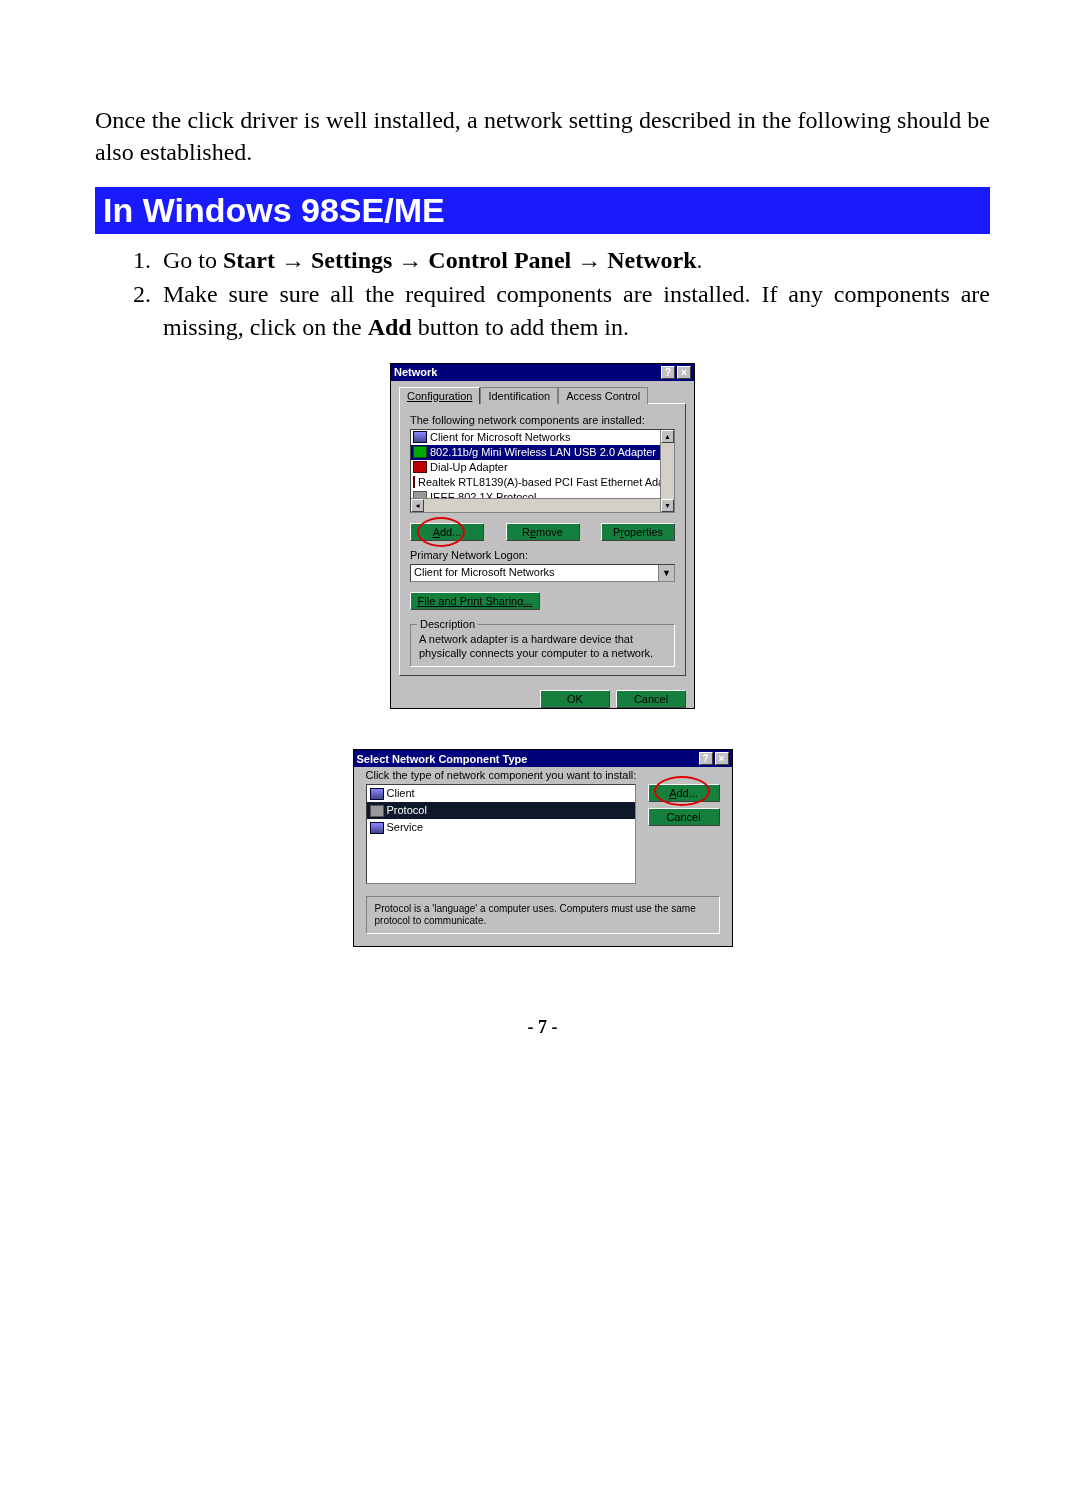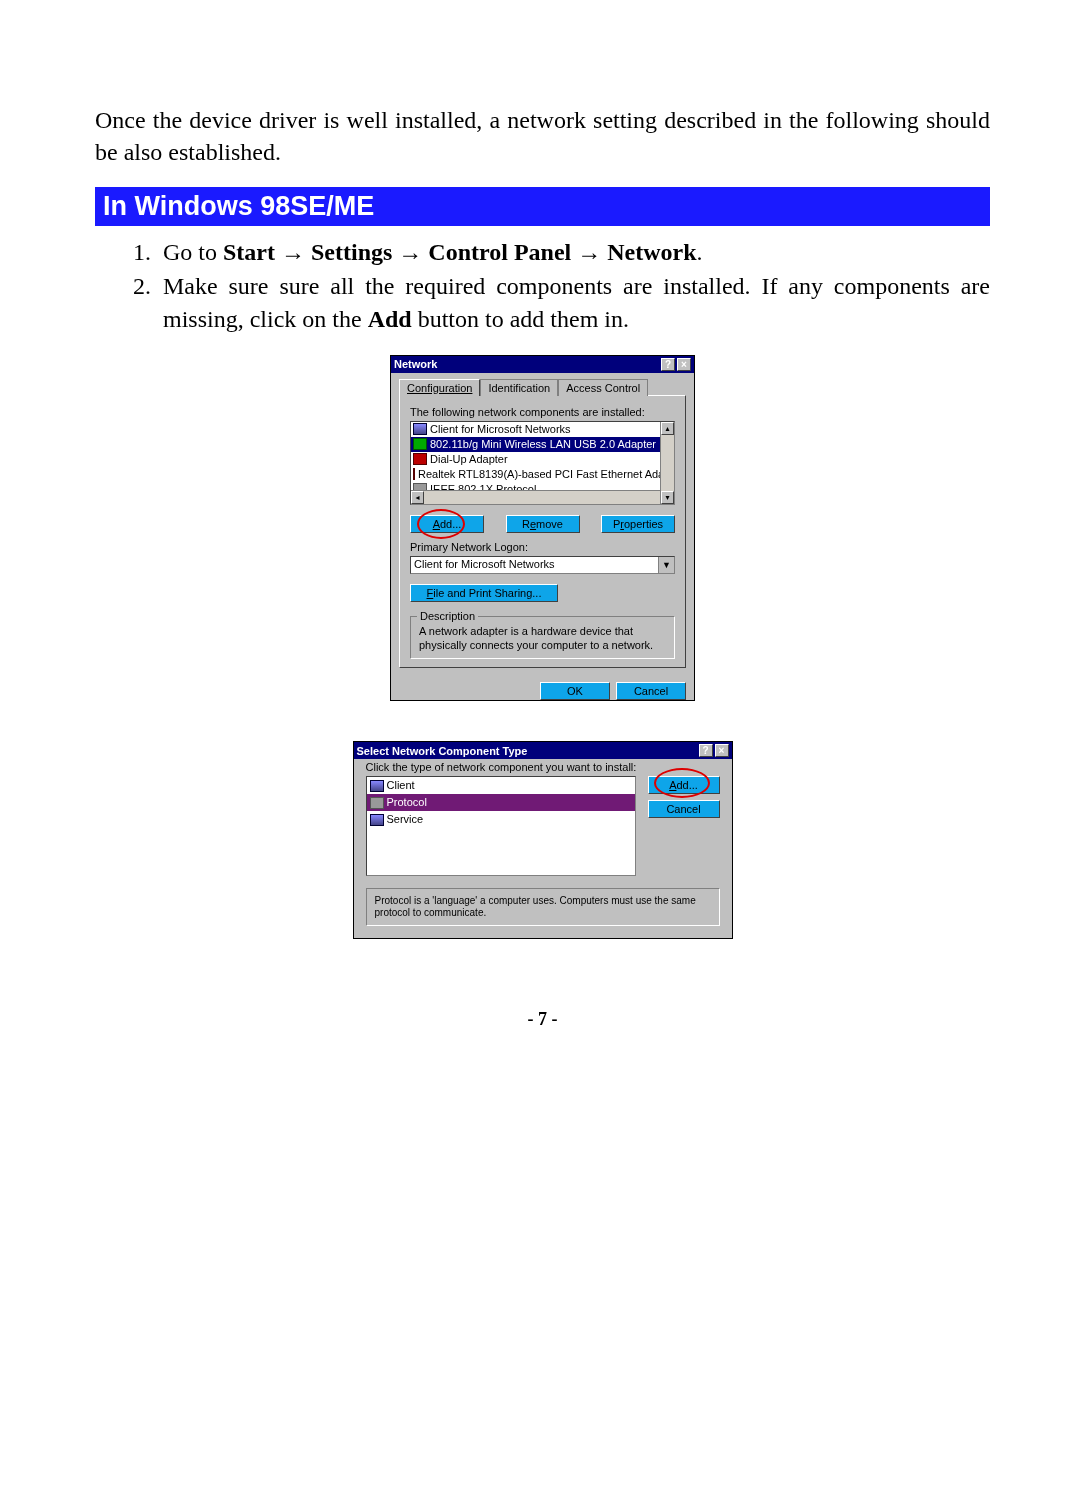--- a/index.html
+++ b/index.html
@@ -24,21 +24,21 @@
     font-size: 24px;
     line-height: 1.35;
     text-align: justify;
     margin-bottom: 18px;
   }
   .section-bar {
     background: #1a1aff;
     color: #fff;
     font-family: Arial, Helvetica, sans-serif;
     font-weight: bold;
-    font-size: 27px;
+    font-size: 34px;
     padding: 4px 8px;
     margin-bottom: 10px;
   }
   ol.steps {
     font-size: 24px;
     line-height: 1.35;
     padding-left: 62px;
     margin: 0 0 20px 0;
   }
   ol.steps li {
@@ -133,21 +133,21 @@
   }
   .scroll-v .sbtn.bot { position:absolute; bottom:0; }
   .scroll-h {
     position: absolute; left:0; right:14px; bottom:0; height:14px;
     background:#d4d0c8; border-top:1px solid #808080;
   }
   .scroll-h .sbtn.r { position:absolute; right:0; }
   .btnrow { display:flex; justify-content: space-between; margin-top:10px; }
   .winbtn {
     font-size: 11px;
-    background: #0ea5e9;
+    background: #15803d;
     border: 1px solid #fff;
     border-right-color: #404040;
     border-bottom-color: #404040;
     padding: 2px 0;
     text-align: center;
   }
   .btnrow .winbtn { width: 74px; }
   .circle {
     position: absolute;
     border: 2px solid #d00;
@@ -182,21 +182,21 @@
   .row2 { display:flex; gap: 12px; }
   .list2 {
     flex:1;
     background:#fff;
     border:1px solid #808080;
     border-top-color:#404040; border-left-color:#404040;
     height: 100px;
     overflow:hidden;
   }
   .list2 .row { display:flex; align-items:center; padding:0 3px; font-size:11px; line-height:17px; }
-  .list2 .row.sel { background:#701a75; color:#fff; }
+  .list2 .row.sel { background:#0f172a; color:#fff; }
   .btns2 { display:flex; flex-direction:column; gap:6px; width:72px; position:relative; }
   .btns2 .winbtn { width:72px; }
   .desc2 {
     border:1px solid #808080;
     border-right-color:#fff; border-bottom-color:#fff;
     padding:6px 8px; margin-top:12px;
     font-size:10px; line-height:1.2;
   }
   .page-num {
     text-align:center;
@@ -204,21 +204,21 @@
     font-weight: bold;
     margin-top: 70px;
   }
   .u { text-decoration: underline; }
 </style>
 </head>
 <body>
 
 <div class="page">
 
-  <p class="intro">Once the device driver is well installed, a network setting described in the following should be also established.</p>
+  <p class="intro">Once the click driver is well installed, a network setting described in the following should be also established.</p>
 
   <div class="section-bar">In Windows 98SE/ME</div>
 
   <ol class="steps">
     <li>
       <span>Go to </span><b>Start → Settings → Control Panel → Network</b><span>.</span>
     </li>
     <li>
       <span>Make sure sure all the required components are installed. If any components are missing, click on the </span><b>Add</b><span> button to add them in.</span>
     </li>
@@ -278,21 +278,21 @@
             <div class="winbtn">P<span class="u">r</span>operties</div>
           </div>
 
           <div class="lbl" style="margin-top:8px;">Primary Network Logon:</div>
           <div class="combo">
             <div class="ctxt">Client for Microsoft Networks</div>
             <div class="cbtn">▼</div>
           </div>
 
           <div style="margin-top:10px;">
-            <div class="winbtn" style="width:148px;"><span class="u">F</span>ile and Print Sharing...</div>
+            <div class="winbtn" style="width:130px;text-decoration:underline;"><span class="u">F</span>ile and Print Sharing...</div>
           </div>
 
           <div class="group">
             <span class="glabel">Description</span>
             <div style="font-size:11px; line-height:1.25;">A network adapter is a hardware device that physically connects your computer to a network.</div>
           </div>
         </div>
       </div>
       <div class="dlg-footer">
         <div class="winbtn">OK</div>

